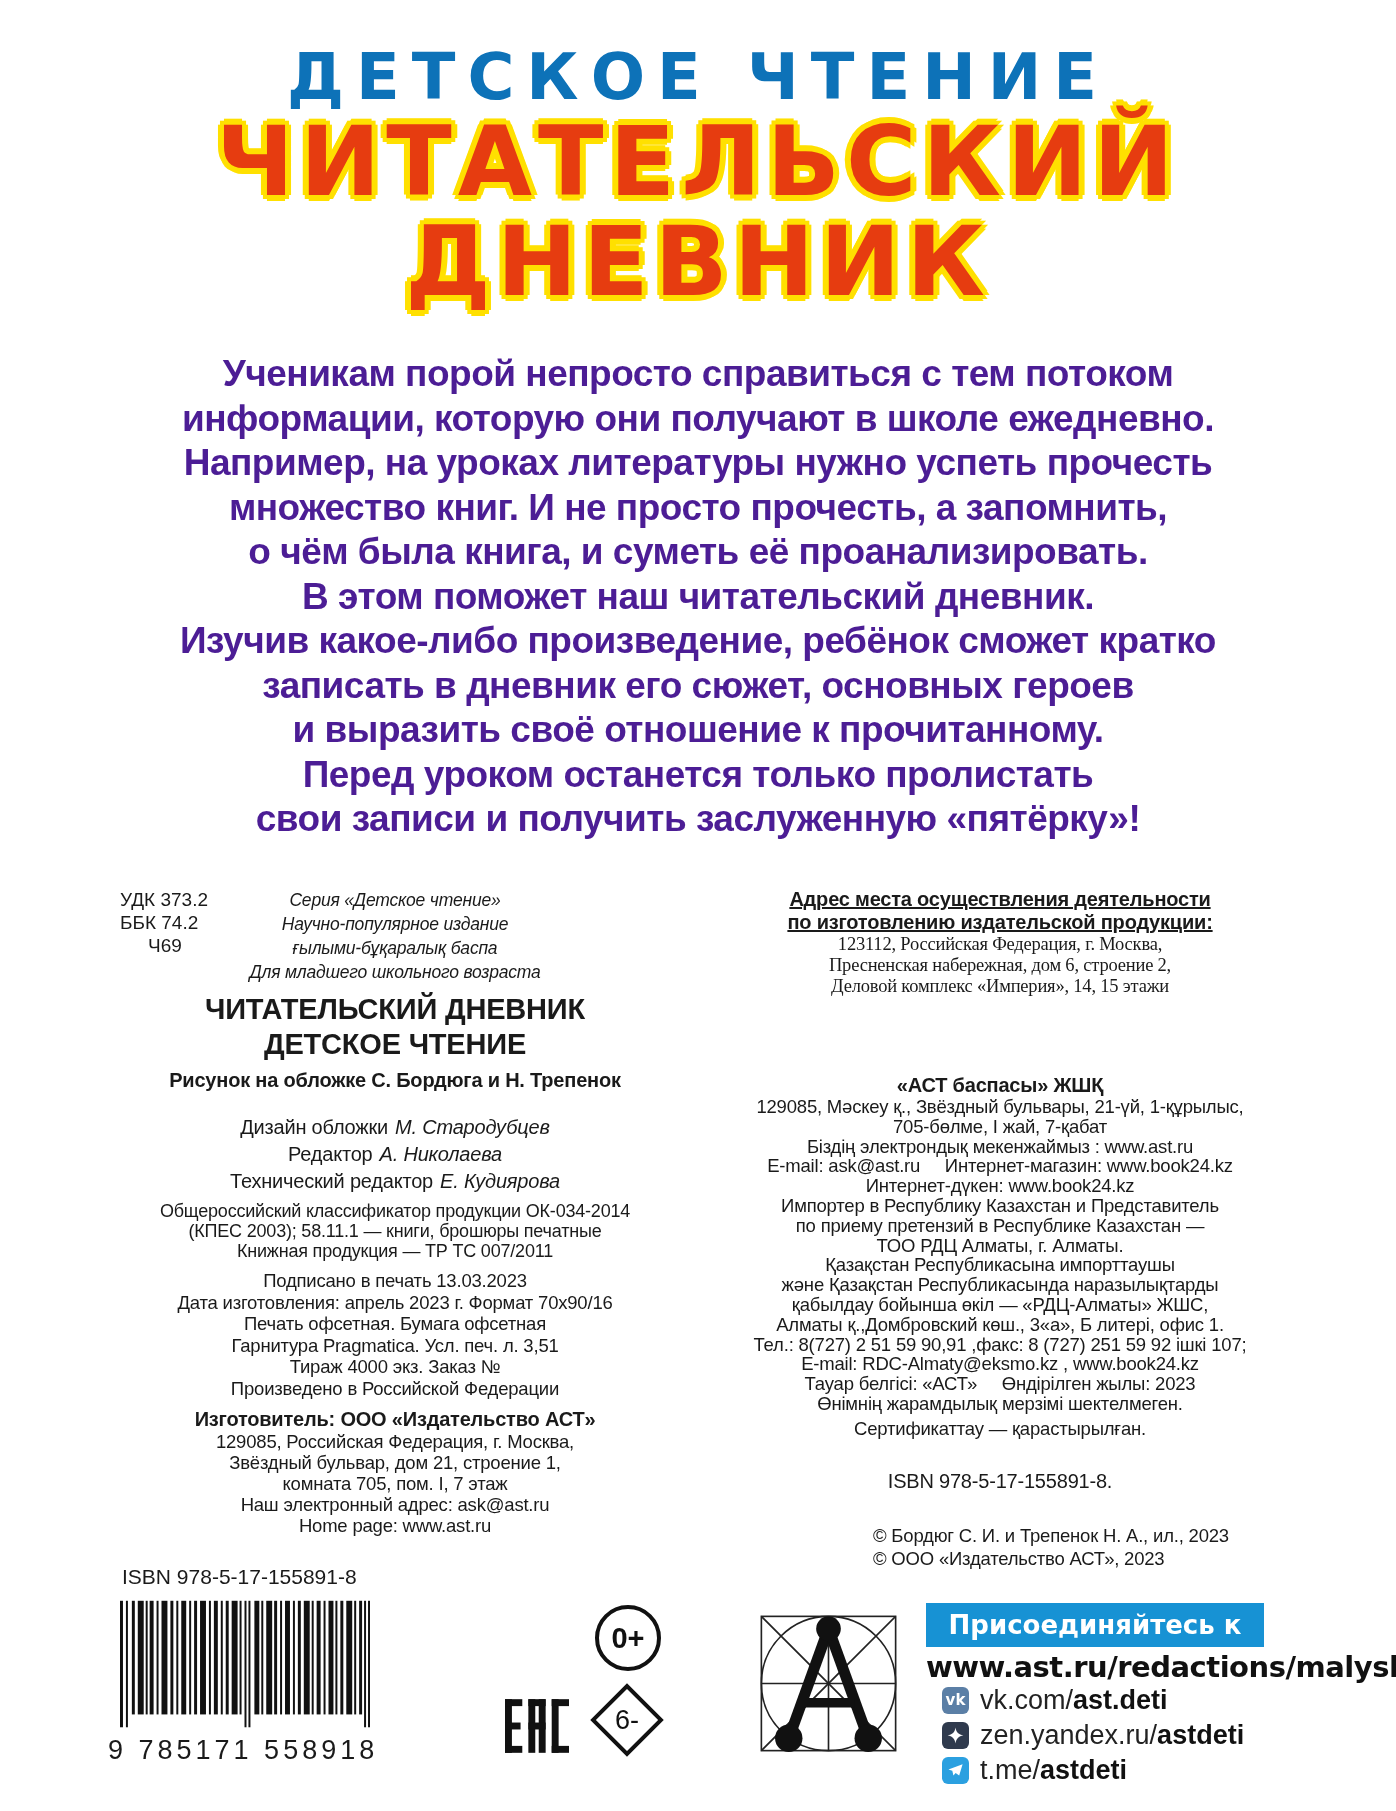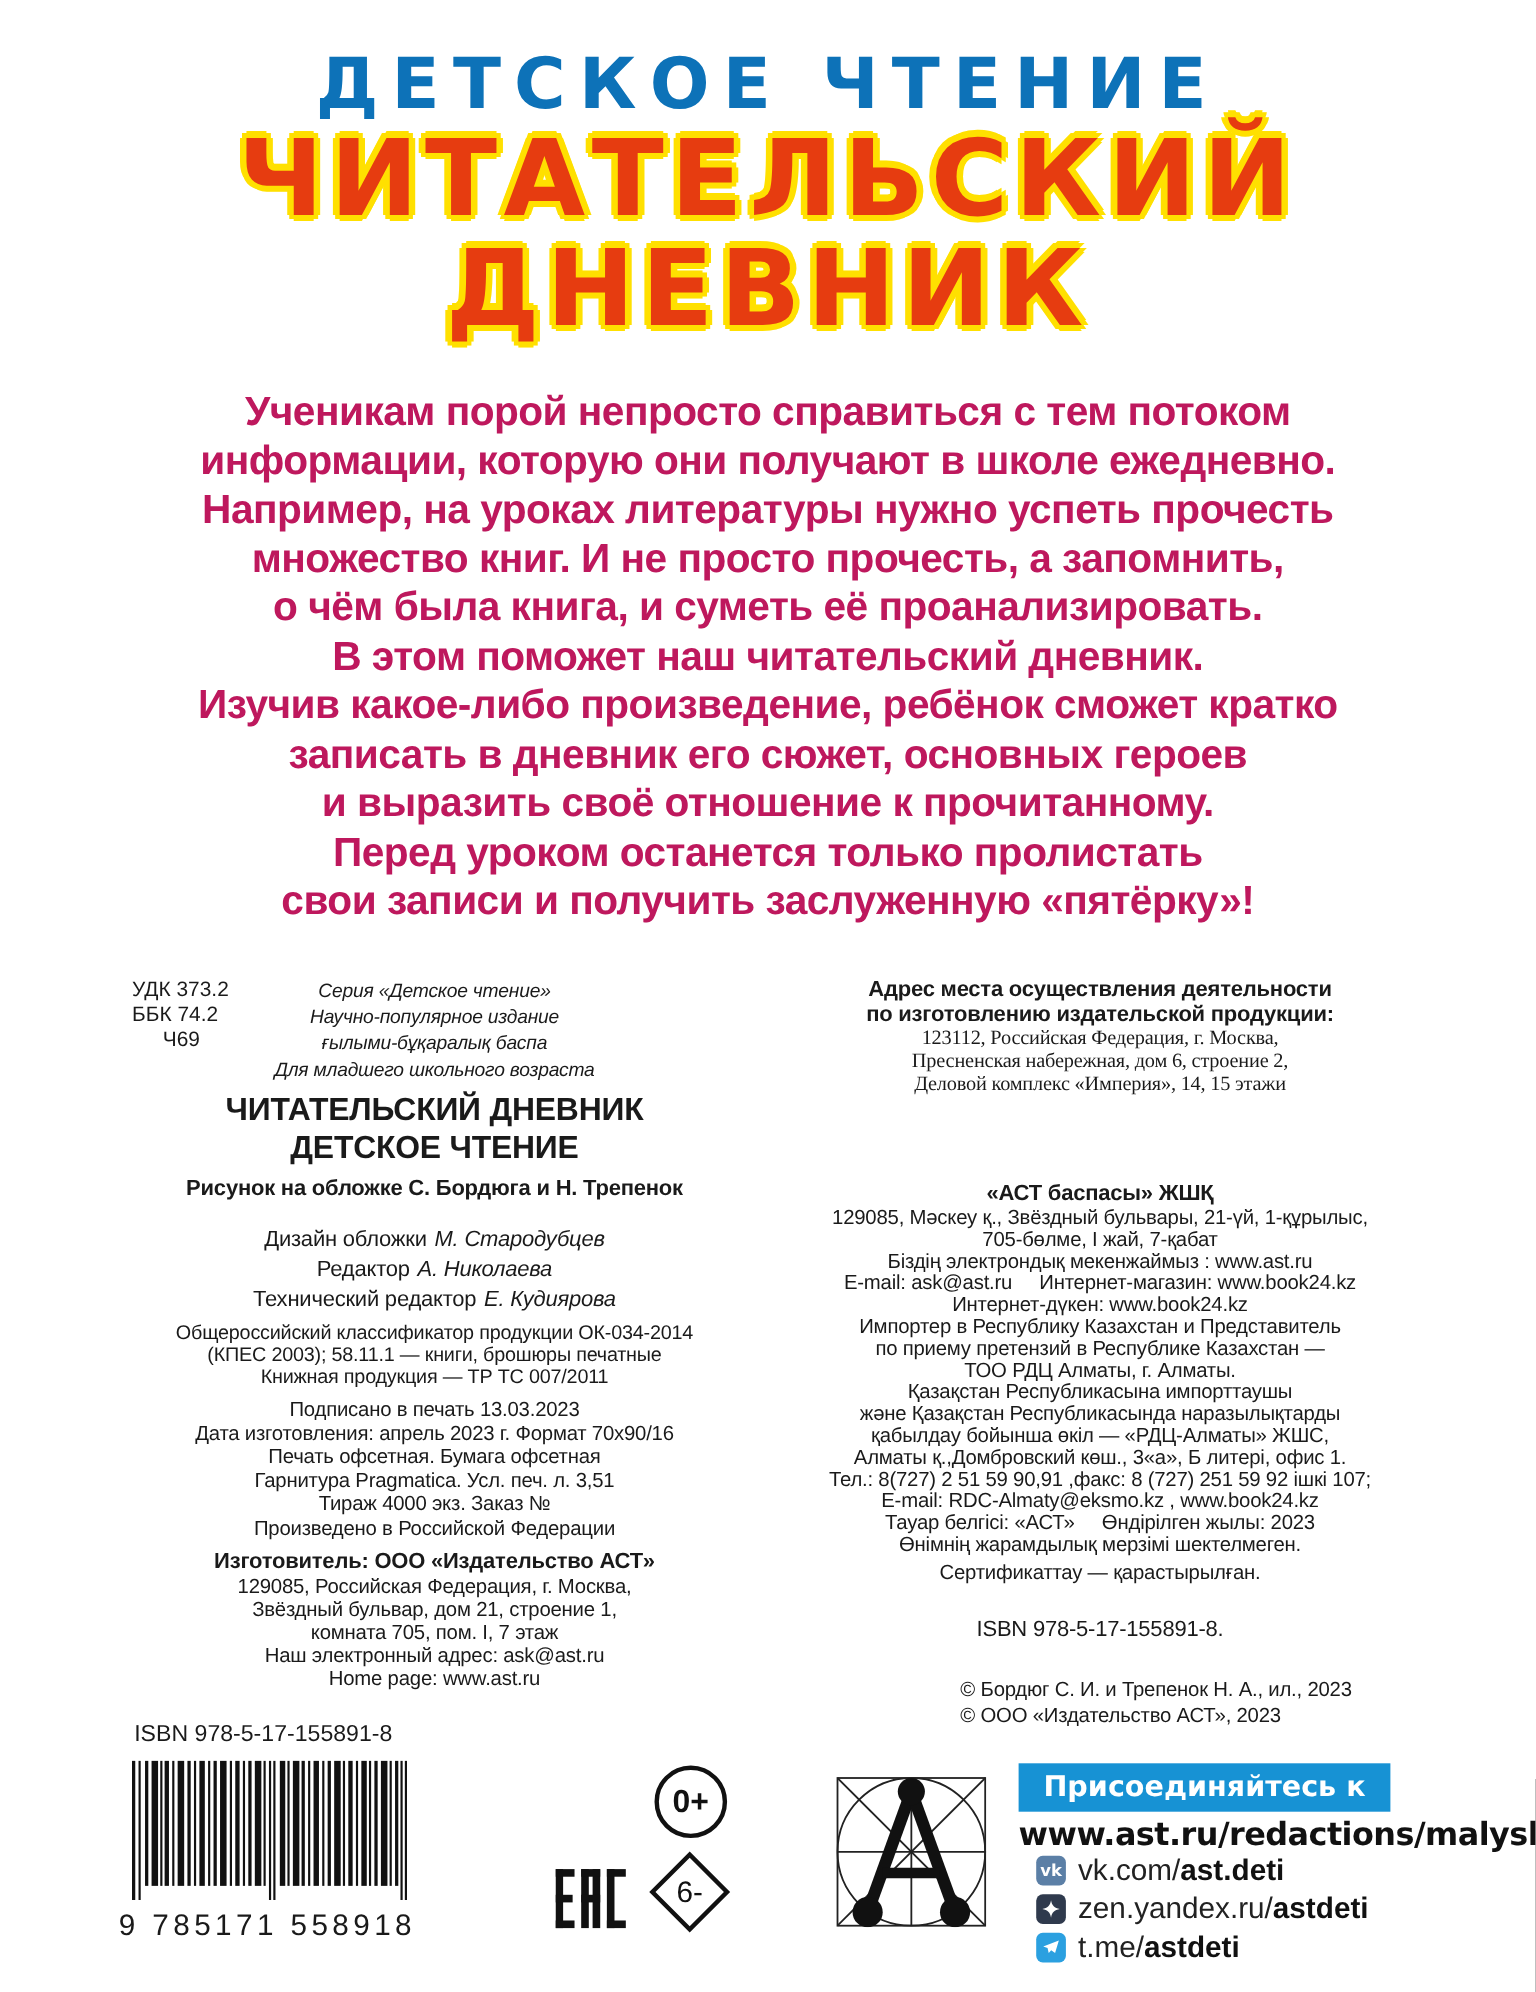--- a/index.html
+++ b/index.html
@@ -13,38 +13,38 @@
     font-family:"DejaVu Sans",sans-serif;font-weight:bold;font-size:64px;letter-spacing:12px;
     color:#0d72b8;}
   .big-title{left:0;top:112px;width:1396px;text-align:center;
     font-family:"DejaVu Sans",sans-serif;font-weight:bold;font-size:96px;line-height:100px;
     letter-spacing:6px;color:#e63c10;
     text-shadow:0 -6px 0 #ffe000,0 6px 0 #ffe000,-6px 0 0 #ffe000,6px 0 0 #ffe000,
       -4px -4px 0 #ffe000,4px -4px 0 #ffe000,-4px 4px 0 #ffe000,4px 4px 0 #ffe000;}
 
   
   .intro{left:0;top:352px;width:1396px;text-align:center;
-    font-weight:bold;font-size:37px;line-height:44.5px;letter-spacing:-0.5px;color:#be185d;}
+    font-weight:bold;font-size:37px;line-height:44.5px;letter-spacing:-0.5px;color:#4c1d95;}
 
   
   .udk{left:120px;top:888px;font-size:19px;line-height:23px;text-align:left;}
   .left-col{left:110px;top:888px;width:570px;text-align:center;font-size:18.5px;letter-spacing:-0.2px;}
   .left-col .series-note p{font-style:italic;font-size:17.5px;line-height:24px;}
   .left-col .imprint-title{margin-top:8px;font-weight:bold;font-size:29px;line-height:35px;}
   .left-col .cover-art{margin-top:6px;font-weight:bold;font-size:20px;line-height:24px;}
   .left-col .credits{margin-top:22px;font-size:20px;line-height:27px;}
   .left-col .credits .role{margin-right:7px;}
   .left-col .credits i{font-style:italic;}
   .left-col .classifier{margin-top:6px;font-size:18px;line-height:20px;}
   .left-col .printing{margin-top:9px;font-size:18.5px;line-height:21.5px;}
   .left-col .manufacturer-title{margin-top:8px;font-weight:bold;font-size:20px;line-height:24px;}
   .left-col .manufacturer-address{font-size:18.5px;line-height:21px;}
 
   .right-col{left:680px;top:888px;width:640px;text-align:center;font-size:18.5px;letter-spacing:-0.2px;}
-  .right-col .activity-head p{font-weight:bold;font-size:20px;line-height:23px;}
+  .right-col .activity-head p{font-weight:bold;font-size:20px;line-height:23px;text-decoration:underline;}
   .right-col .activity-addr{font-size:18.5px;line-height:21px;font-family:Liberation Serif, serif;}
   .right-col .kz-title{margin-top:77px;font-weight:bold;font-size:20px;line-height:23px;}
   .right-col .kz-lines{font-size:18.5px;line-height:19.8px;}
   .right-col .cert{margin-top:4px;font-size:18.5px;line-height:21px;}
   .right-col .isbn-line{margin-top:31px;font-size:20px;}
   .right-col .copyrights{margin-top:31px;text-align:left;padding-left:193px;font-size:18.5px;line-height:23px;}
 
   
   .isbn-label{left:122px;top:1565px;font-size:21px;}
   .barcode{left:120px;top:1600px;}

